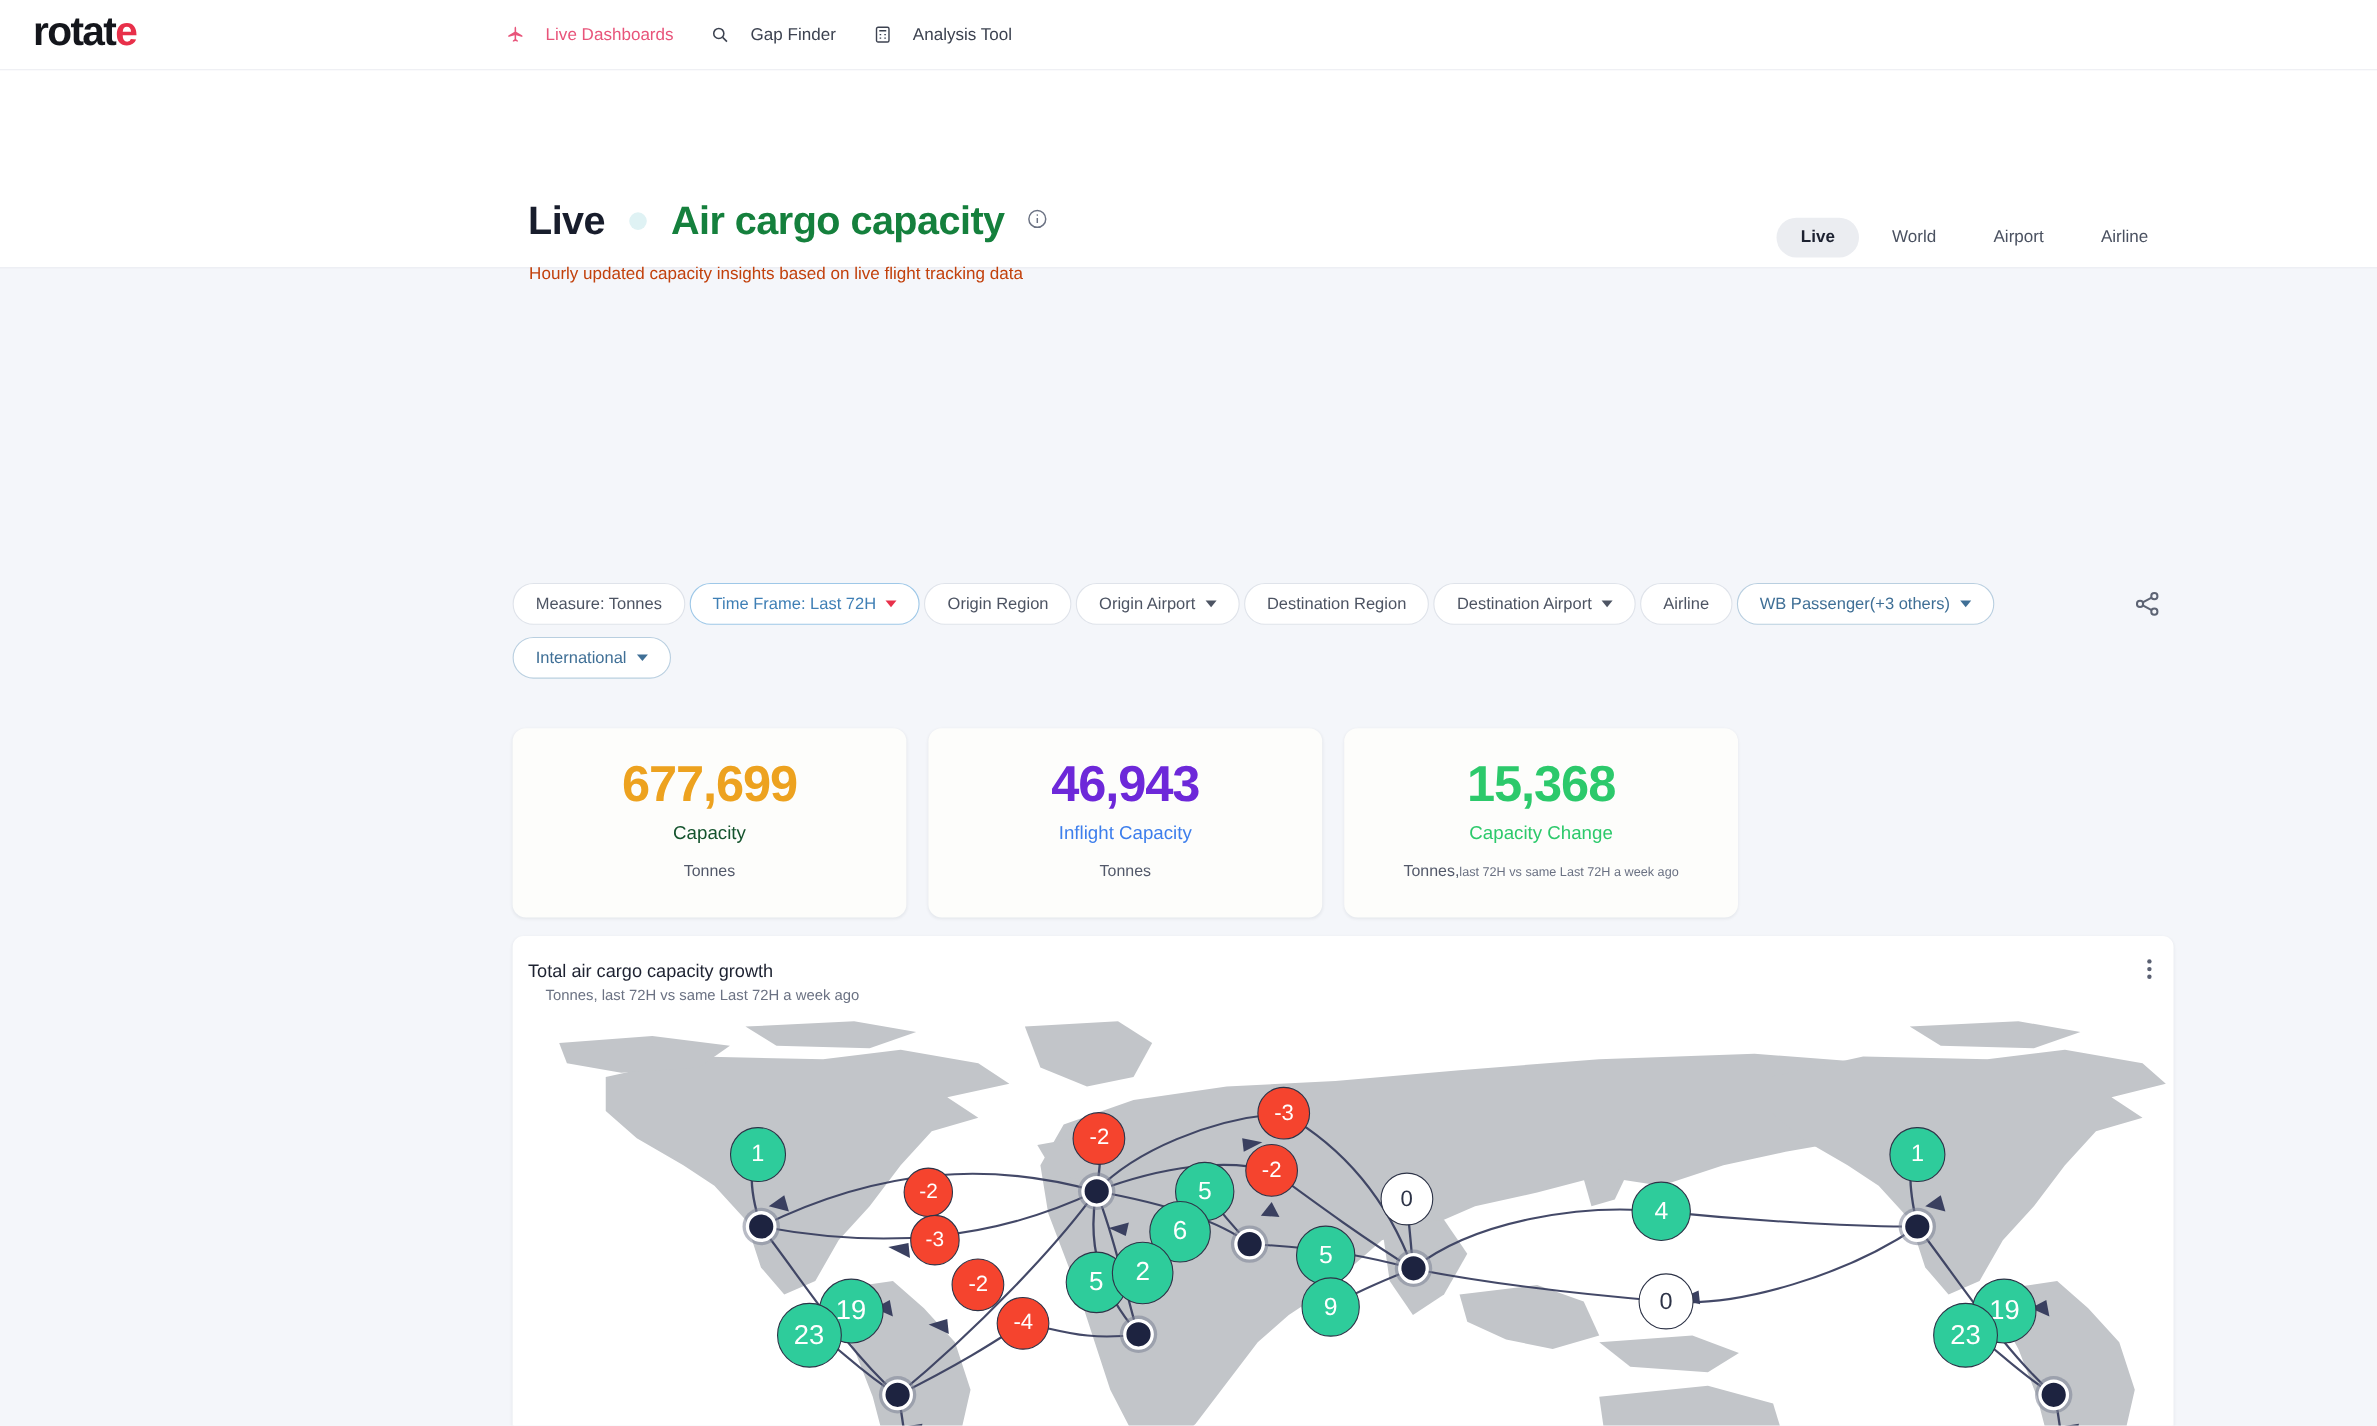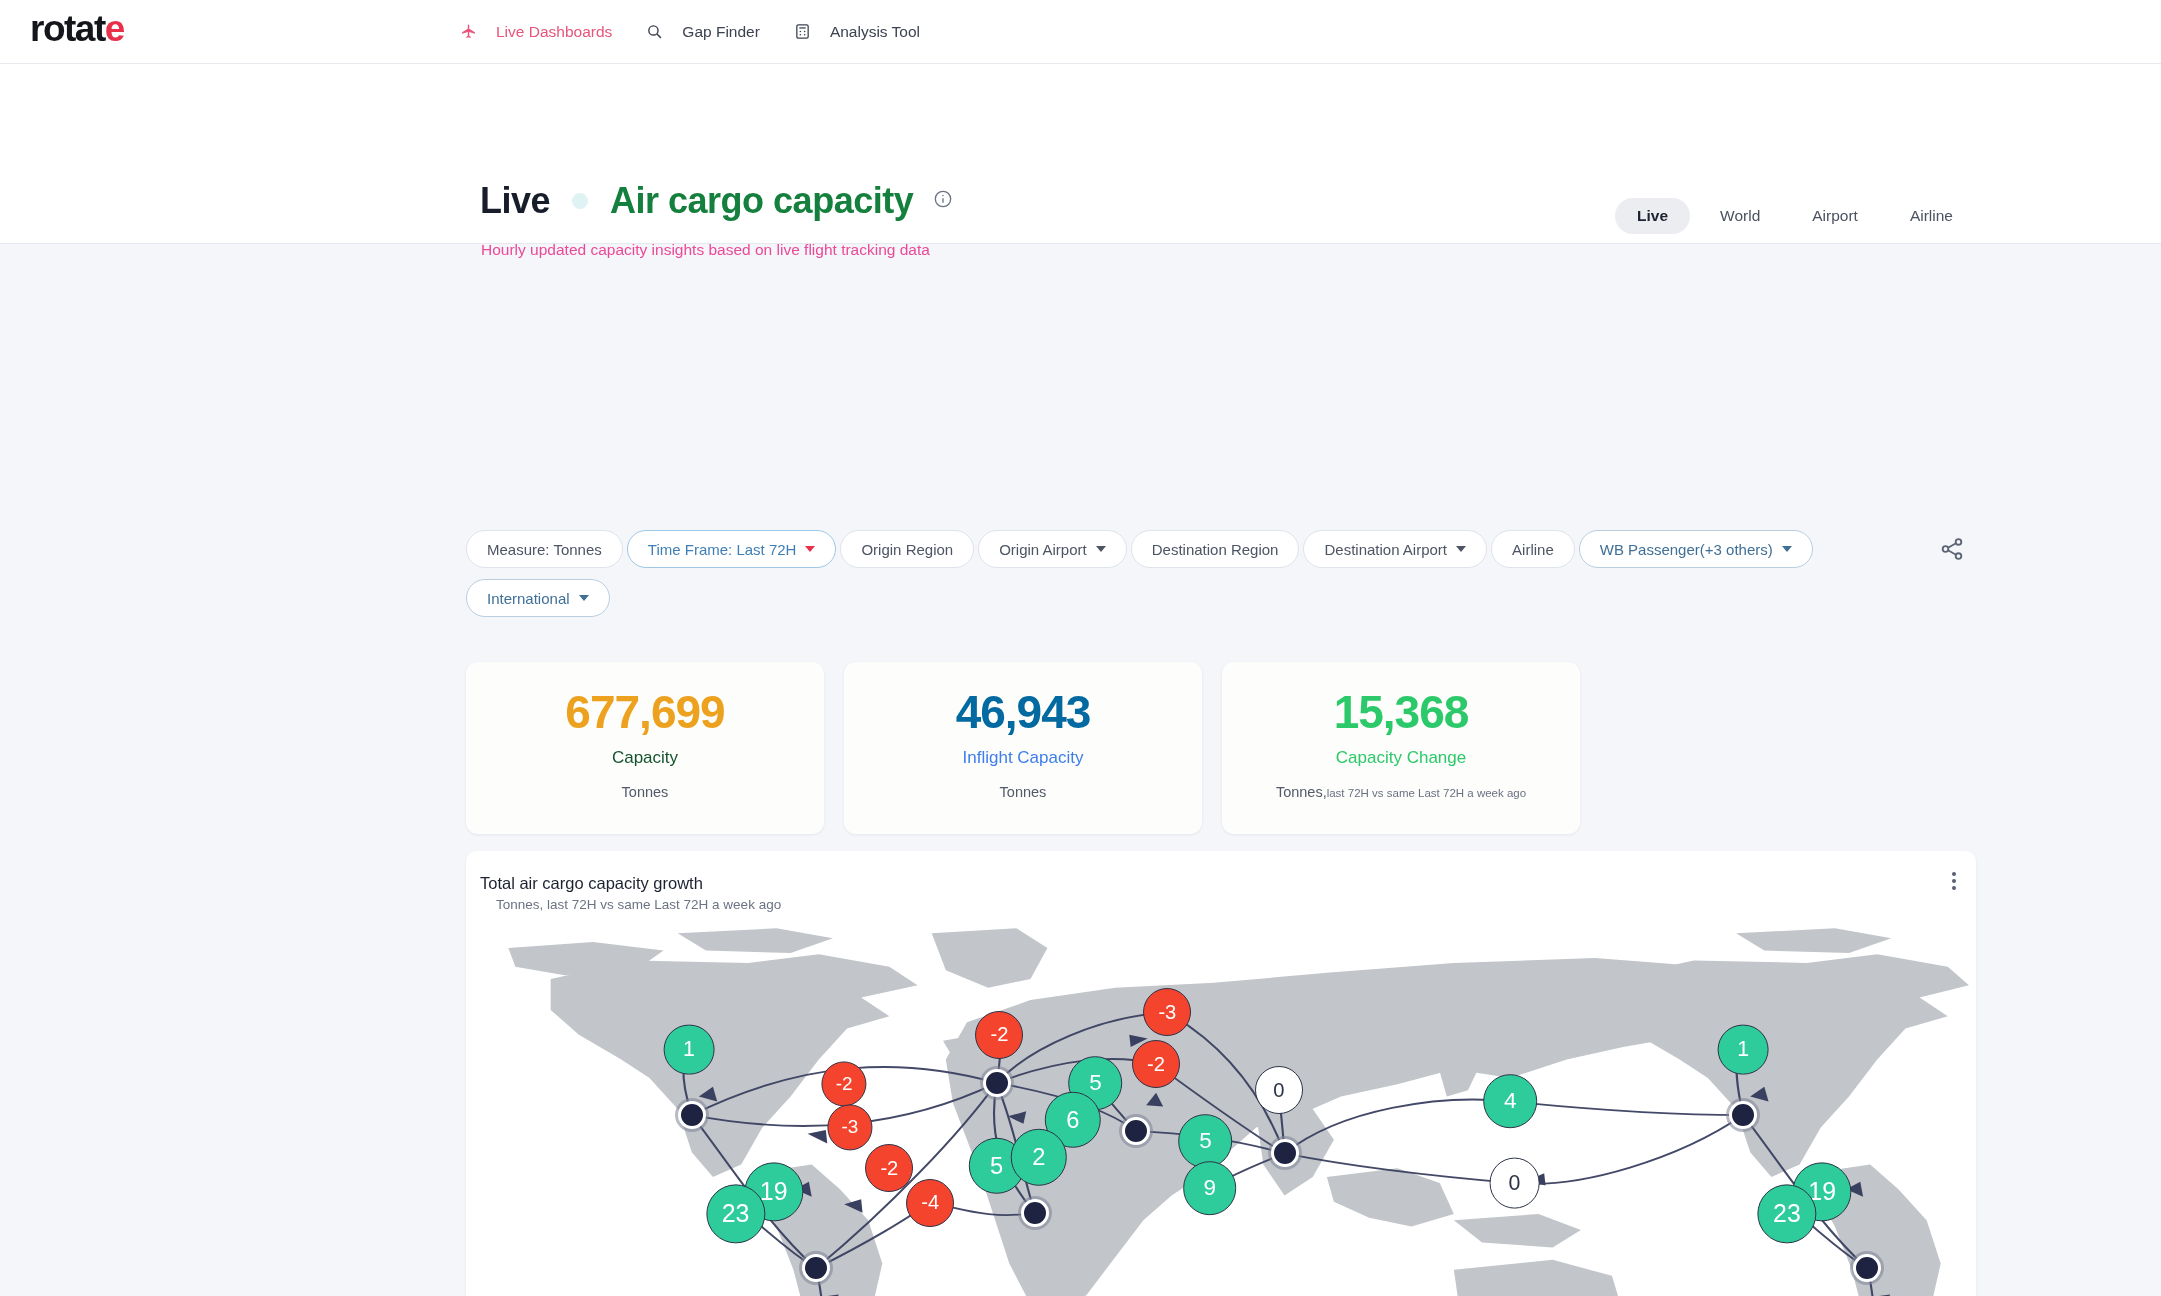--- a/index.html
+++ b/index.html
@@ -32,21 +32,21 @@
   
   .header {
     background: #ffffff; height: 180px; position: relative;
     border-bottom: 1px solid #e6e9ef;
   }
   .title-row { position: absolute; left: 480px; top: 116px; display: flex; align-items: center; gap: 0px; }
   .t-live { font-size: 36px; font-weight: 700; color: #181d2c; letter-spacing: -0.5px; }
   .t-dot { width: 16px; height: 16px; border-radius: 50%; background: #dff2f4; margin: 0 22px; }
   .t-main { font-size: 36px; font-weight: 700; color: #15803d; letter-spacing: -0.5px; }
   .info-ic { margin-left: 20px; }
-  .subtitle { position: absolute; left: 481px; top: 177px; font-size: 15.5px; color: #ec4899; }
+  .subtitle { position: absolute; left: 481px; top: 177px; font-size: 15.5px; color: #c2410c; }
 
   .tabs { position: absolute; right: 186px; top: 134px; display: flex; align-items: center; gap: 8px; }
   .tab { font-size: 15.5px; color: #4a5160; padding: 9px 22px; border-radius: 20px; cursor: pointer; }
   .tab.active { background: #ebedf1; color: #1d2231; font-weight: 600; }
 
   
   .body { position: relative; padding: 0; }
 
   .chips { position: absolute; left: 466px; top: 286px; width: 1420px; display: flex; flex-wrap: wrap; gap: 11px 4px; }
   .chip {
@@ -214,21 +214,21 @@
       </svg>
   </div>
 
   <div class="kpis">
     <div class="kpi">
       <div class="kpi-val" style="color:#eda21f">677,699</div>
       <div class="kpi-label" style="color:#14532d">Capacity</div>
       <div class="kpi-unit"><span>Tonnes</span></div>
     </div>
     <div class="kpi">
-      <div class="kpi-val" style="color:#0369a1">46,943</div>
+      <div class="kpi-val" style="color:#6d28d9">46,943</div>
       <div class="kpi-label" style="color:#3d7eec">Inflight Capacity</div>
       <div class="kpi-unit"><span>Tonnes</span></div>
     </div>
     <div class="kpi">
       <div class="kpi-val" style="color:#2cc96b">15,368</div>
       <div class="kpi-label" style="color:#2cc96b">Capacity Change</div>
       <div class="kpi-unit"><span>Tonnes,</span><span class="sm">last 72H vs same Last 72H a week ago</span></div>
     </div>
   </div>
 

